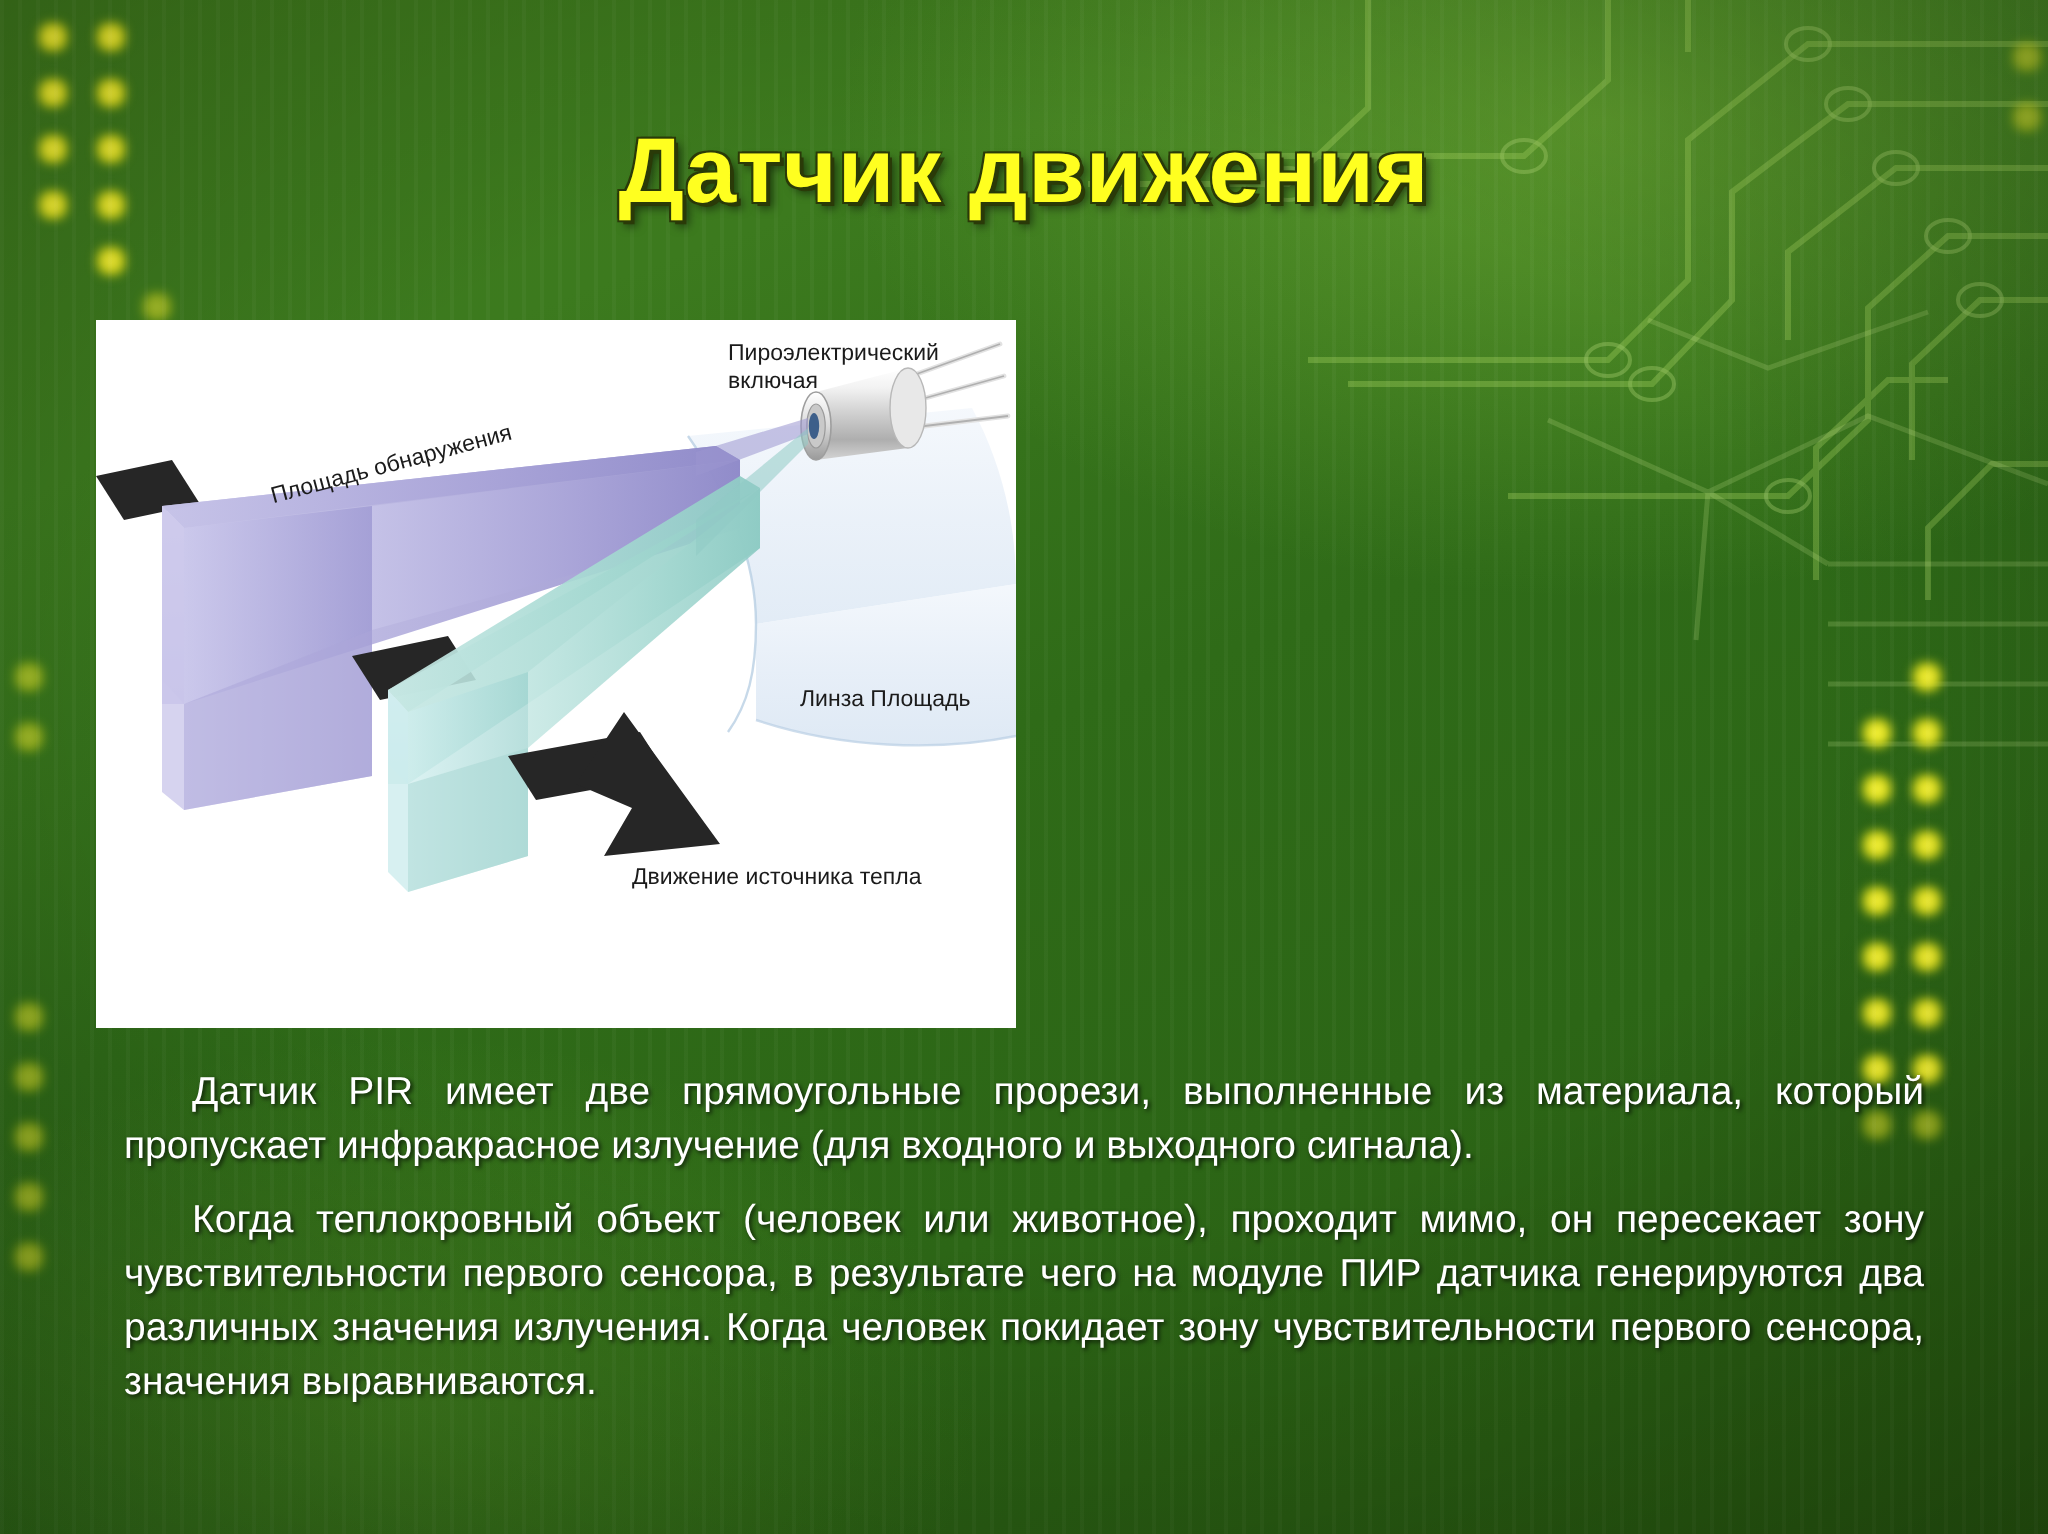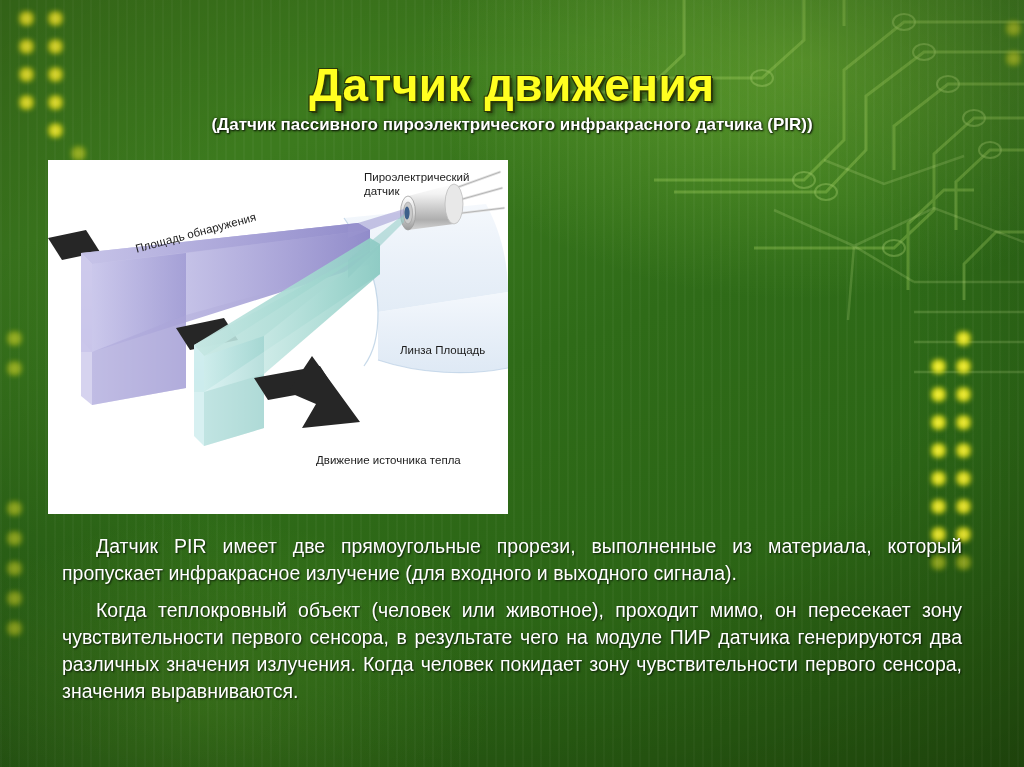--- a/index.html
+++ b/index.html
@@ -57,21 +57,21 @@
     background:#ffffff;overflow:hidden;
   }
   #fig svg{display:block;}
   .figlabel{
     position:absolute;color:#1b1b1b;font-size:11px;line-height:1.25;
     font-family:"Liberation Sans","DejaVu Sans",sans-serif;
   }
   #lbl-area{left:86px;top:82px;transform:rotate(-15deg);transform-origin:0 0;font-size:11.5px;}
   #lbl-sensor{left:316px;top:10px;width:128px;font-size:11.5px;}
   #lbl-lens{left:352px;top:183px;font-size:11.5px;}
-  #lbl-move{left:268px;top:293px;font-size:11.5px;}
+  #lbl-move{left:268px;top:272px;font-size:11.5px;}
 
   
   #rightcol{
     position:absolute;left:527px;top:168px;width:448px;
     color:#ffffff;font-size:20.5px;line-height:30px;
     text-align:justify;text-align-last:justify;
     text-shadow:1px 1px 2px rgba(0,0,0,.75);
   }
   #rightcol .ind{display:inline-block;width:46px;}
 
@@ -166,21 +166,20 @@
   <div class="led bright" style="left:955px;top:526px"></div>
   <div class="led dim" style="left:930px;top:554px"></div>
   <div class="led dim" style="left:955px;top:554px"></div>
   <div class="led dim" style="left:1005px;top:20px"></div>
   <div class="led dim" style="left:1005px;top:50px"></div>
 
   <div class="stripes"></div>
   <div class="vign"></div>
 
   <div id="title">Датчик движения</div>
-  <div id="subtitle">(Датчик пассивного пироэлектрического инфракрасного датчика (PIR))</div>
 
   <div id="fig">
 
     <svg width="460" height="354" viewBox="0 0 460 354">
       <defs>
         <linearGradient id="gPurTop" x1="0" y1="0" x2="1" y2="0">
           <stop offset="0" stop-color="#c6c3e8"></stop>
           <stop offset="0.55" stop-color="#a9a4d8"></stop>
           <stop offset="1" stop-color="#8f8ac9"></stop>
         </linearGradient>
@@ -271,21 +270,21 @@
         <ellipse cx="360" cy="53" rx="4.6" ry="11" fill="#c9c9c9" stroke="#9a9a9a" stroke-width="0.6"></ellipse>
         <ellipse cx="359" cy="53" rx="2.6" ry="6.5" fill="#3d5f8a"></ellipse>
         <path d="M362 30 L402 20" stroke="#ffffff" stroke-width="2" opacity=".85" fill="none"></path>
       </g>
 
       <polygon points="300,66 356,49 356,57 300,78" fill="#9a96cf" opacity="0.55"></polygon>
       <polygon points="300,100 356,54 356,62 300,118" fill="#8fcbc5" opacity="0.55"></polygon>
     </svg>
 
     <div class="figlabel" id="lbl-area">Площадь обнаружения</div>
-    <div class="figlabel" id="lbl-sensor">Пироэлектрический датчик</div>
+    <div class="figlabel" id="lbl-sensor">Пироэлектрический включая</div>
     <div class="figlabel" id="lbl-lens">Линза Площадь</div>
     <div class="figlabel" id="lbl-move">Движение источника тепла</div>
   </div>
 
 
   <div id="bottom">
     <p><span class="ind"></span><span>Датчик PIR имеет две прямоугольные прорези, выполненные из материала, который пропускает инфракрасное излучение (для входного и выходного сигнала).</span></p>
     <p class="last"><span class="ind"></span><span>Когда теплокровный объект (человек или животное), проходит мимо, он пересекает зону чувствительности первого сенсора, в результате чего  на модуле ПИР датчика генерируются два различных значения излучения. Когда человек покидает зону чувствительности первого сенсора, значения выравниваются.</span></p>
   </div>
 

